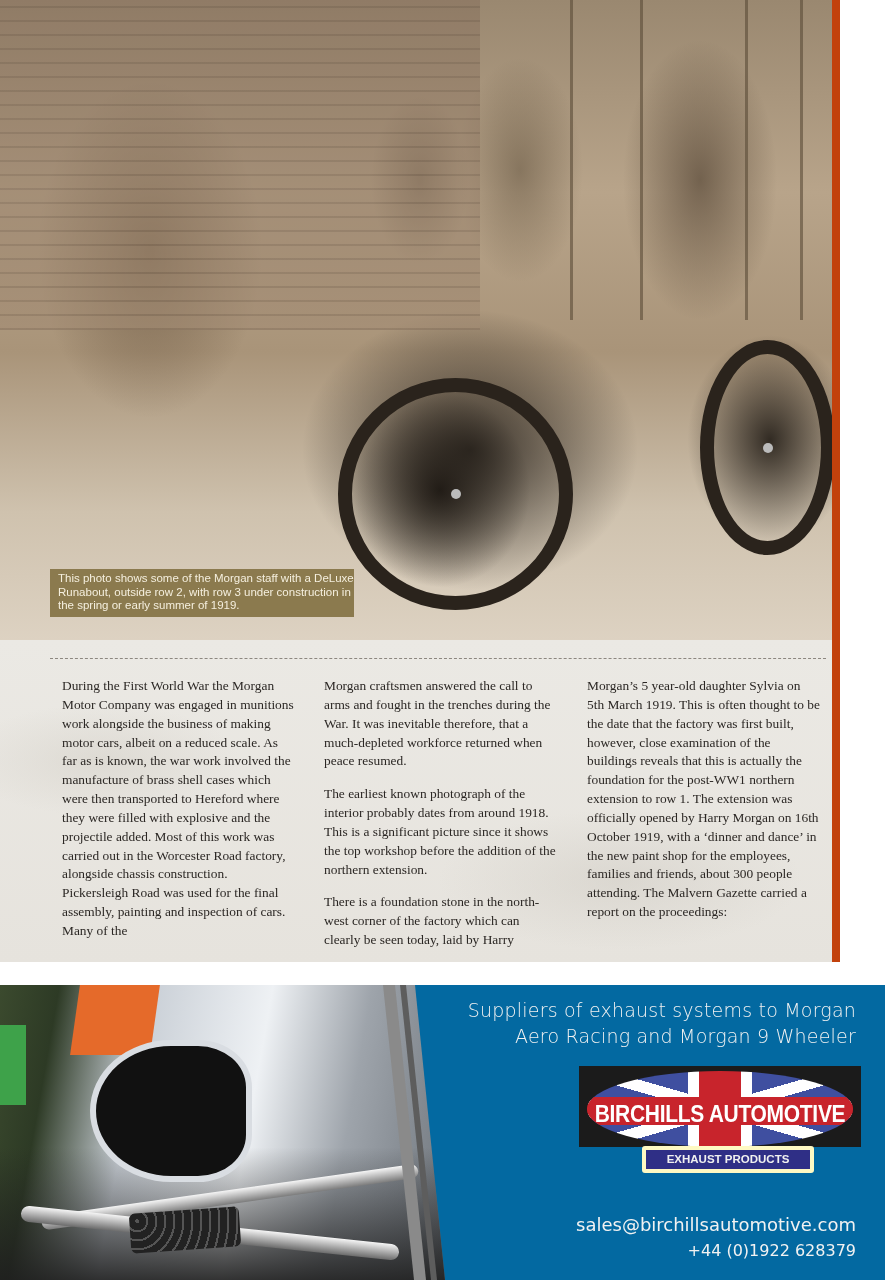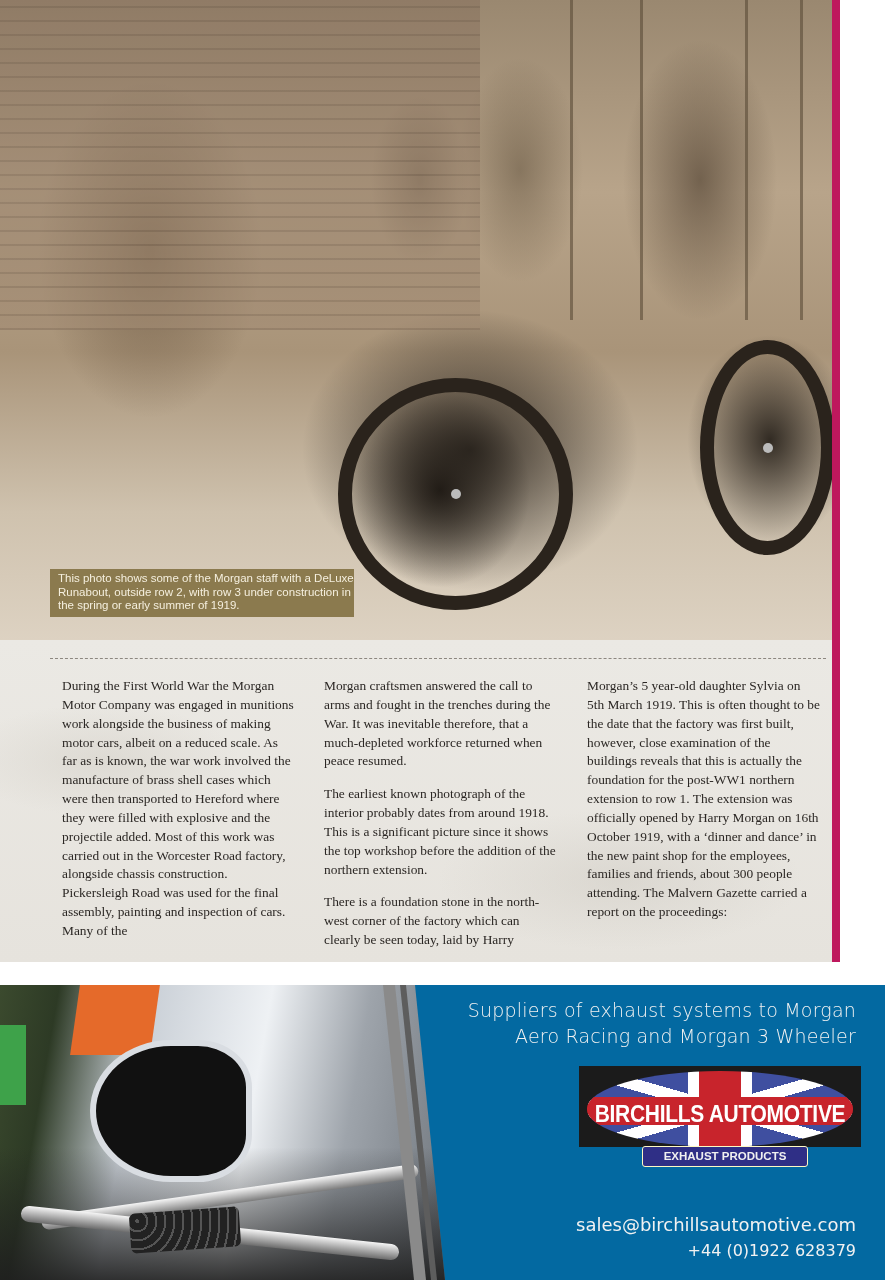--- a/index.html
+++ b/index.html
@@ -1,19 +1,19 @@
 <!DOCTYPE html>
 <html><head>
 <meta charset="utf-8">
 <style>
   html, body { margin:0; padding:0; }
   body { width:885px; height:1280px; position:relative; background:#ffffff; overflow:hidden; font-family:"Liberation Serif", serif; }
 
   
-  .page { position:absolute; left:0; top:0; width:840px; height:962px; background:#be185d; }
+  .page { position:absolute; left:0; top:0; width:840px; height:962px; background:#c2410c; }
   .page-inner { position:absolute; left:0; top:0; width:832px; height:962px; overflow:hidden; }
 
   .photo { position:absolute; left:0; top:0; width:832px; height:640px;
     background:
       radial-gradient(ellipse 160px 240px at 150px 250px, rgba(80,60,40,.55), transparent 70%),
       radial-gradient(ellipse 240px 200px at 470px 450px, rgba(30,25,20,.85), transparent 70%),
       radial-gradient(ellipse 120px 130px at 440px 490px, rgba(20,15,10,.9), transparent 75%),
       radial-gradient(ellipse 110px 140px at 770px 440px, rgba(25,20,15,.85), transparent 75%),
       radial-gradient(ellipse 110px 200px at 700px 180px, rgba(70,55,40,.6), transparent 70%),
       radial-gradient(ellipse 90px 160px at 520px 170px, rgba(90,75,55,.5), transparent 70%),
@@ -66,21 +66,21 @@
       linear-gradient(0deg, transparent 44%, #c8242c 44% 56%, transparent 56%),
       linear-gradient(90deg, transparent 42%, #c8242c 42% 58%, transparent 58%),
       linear-gradient(0deg, transparent 38%, #ffffff 38% 62%, transparent 62%),
       linear-gradient(90deg, transparent 38%, #ffffff 38% 62%, transparent 62%),
       linear-gradient(16deg, transparent 46%, #ffffff 46% 54%, transparent 54%),
       linear-gradient(-16deg, transparent 46%, #ffffff 46% 54%, transparent 54%),
       #3f4fa0; }
   .logo-band { position:absolute; left:0; top:26px; width:100%; height:28px; background:#c8242c; }
   .logo-title { position:absolute; left:0; top:31px; width:100%; text-align:center; color:#ffffff;
     font-family:"Liberation Sans", sans-serif; font-weight:bold; font-size:21px; letter-spacing:-.3px; transform:scaleY(1.15); }
-  .logo-sub { position:absolute; left:63px; top:80px; width:164px; height:19px; background:#2f2f86; border:1px solid #fef9c3; border-radius:3px;
+  .logo-sub { position:absolute; left:63px; top:80px; width:164px; height:19px; background:#2f2f86; border:4px solid #fef9c3; border-radius:3px;
     color:#f0f0f0; text-align:center; font-family:"Liberation Sans", sans-serif; font-weight:bold; font-size:11.5px; line-height:19px; }
 
   .ad-web { position:absolute; right:29px; top:197px; text-align:right; color:#ffffff; font-family:"DejaVu Sans", sans-serif; font-weight:bold; font-size:20px; }
   .ad-email { position:absolute; right:29px; top:229px; text-align:right; color:#f2f2f2; font-family:"DejaVu Sans", sans-serif; font-size:18px; }
   .ad-phone { position:absolute; right:29px; top:256px; text-align:right; color:#f2f2f2; font-family:"DejaVu Sans", sans-serif; font-size:16px; }
 </style>
 </head>
 <body>
 
 <div class="page">
@@ -124,21 +124,21 @@
     <div class="cockpit"></div>
     <div class="exhaust1"></div>
     <div class="exhaust2"></div>
     <div class="muffler"></div>
   </div>
   <div class="ad-stripe1"></div>
   <div class="ad-stripe2"></div>
 
   <div class="ad-tagline">
     <div>Suppliers of exhaust systems to Morgan</div>
-    <div>Aero Racing and Morgan 3 Wheeler</div>
+    <div>Aero Racing and Morgan 9 Wheeler</div>
   </div>
 
   <div class="logo-box">
     <div class="logo-oval">
       <div class="logo-band"></div>
       <div class="logo-title">BIRCHILLS  AUTOMOTIVE</div>
     </div>
     <div class="logo-sub">EXHAUST PRODUCTS</div>
   </div>
 

